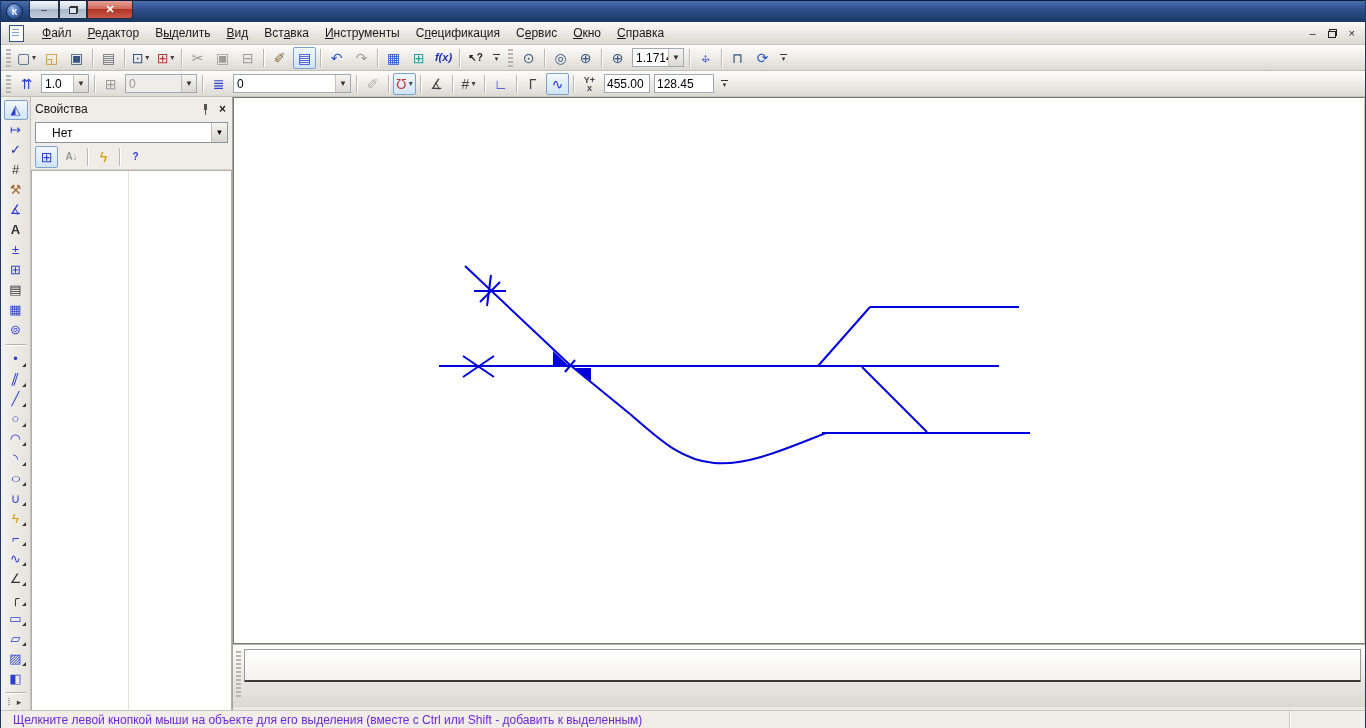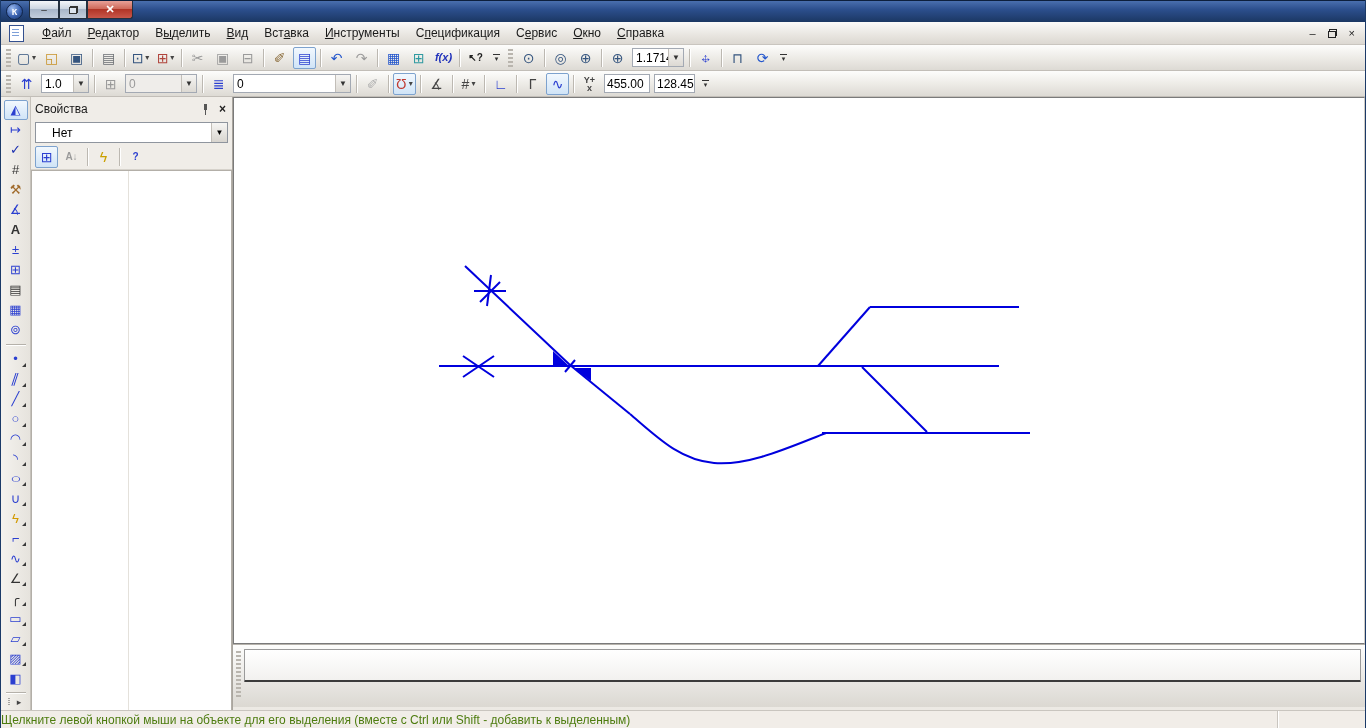--- a/index.html
+++ b/index.html
@@ -105,21 +105,21 @@
   
   #messagebar{height:62px;background:linear-gradient(to bottom,#fdfdfc,#dbd8d2);position:relative;border-top:1px solid #b7b3ac;}
   #messagebar .mgrip{position:absolute;left:3px;top:6px;bottom:8px;width:5px;
      background:repeating-linear-gradient(to bottom,#b9b5ae 0 2px,transparent 2px 4px);}
   .msgfield{position:absolute;left:11px;right:4px;top:4px;height:30px;background:linear-gradient(to bottom,#fff,#f2f1ef);
      border:1px solid #9a9archive;border:1px solid #9a9a9a;border-bottom:2px solid #3c3c3c;border-radius:1px;}
   #msbottomfill{height:3px;}
   
   #statusbar{position:absolute;left:0;right:0;bottom:0;height:18px;background:#f1ede8;border-top:1px solid #c9c5bf;
      display:flex;align-items:center;box-sizing:border-box;}
-  #statusbar .smsg{width:1276px;padding-left:0;color:#4d7c0f;white-space:nowrap;overflow:hidden;}
+  #statusbar .smsg{width:1276px;padding-left:12px;color:#6d28d9;white-space:nowrap;overflow:hidden;}
   #statusbar .scell{flex:1;height:100%;border-left:1px solid #c9c5bf;box-shadow:inset 1px 0 0 #fff;}
 </style>
 </head>
 <body>
 
 <div id="app">
 
   <div class="titlebar">
     <span class="appicon">К</span>
     <span class="winbtns">
@@ -301,21 +301,21 @@
         <span class="g" style="color: rgb(43, 63, 208);">∿</span>
       </div>
       <div class="sep"></div>
       <div class="tb coords">
         <span class="stack">
           <span style="color: rgb(68, 68, 68);">Y+</span>
           <span style="color: rgb(68, 68, 68);">x</span>
         </span>
       </div>
       <div class="fieldbox" style="width: 46px;">455.00</div>
-      <div class="fieldbox" style="width: 41px; text-align: center;">128.45</div>
+      <div class="fieldbox" style="width: 60px; text-align: center;">128.45</div>
       <div class="chev">
         <span class="bar"></span>
         <i>▾</i>
       </div>
     </div>
 
   <div id="workarea">
 
     <div id="leftstrip">
         <div class="tb active">

